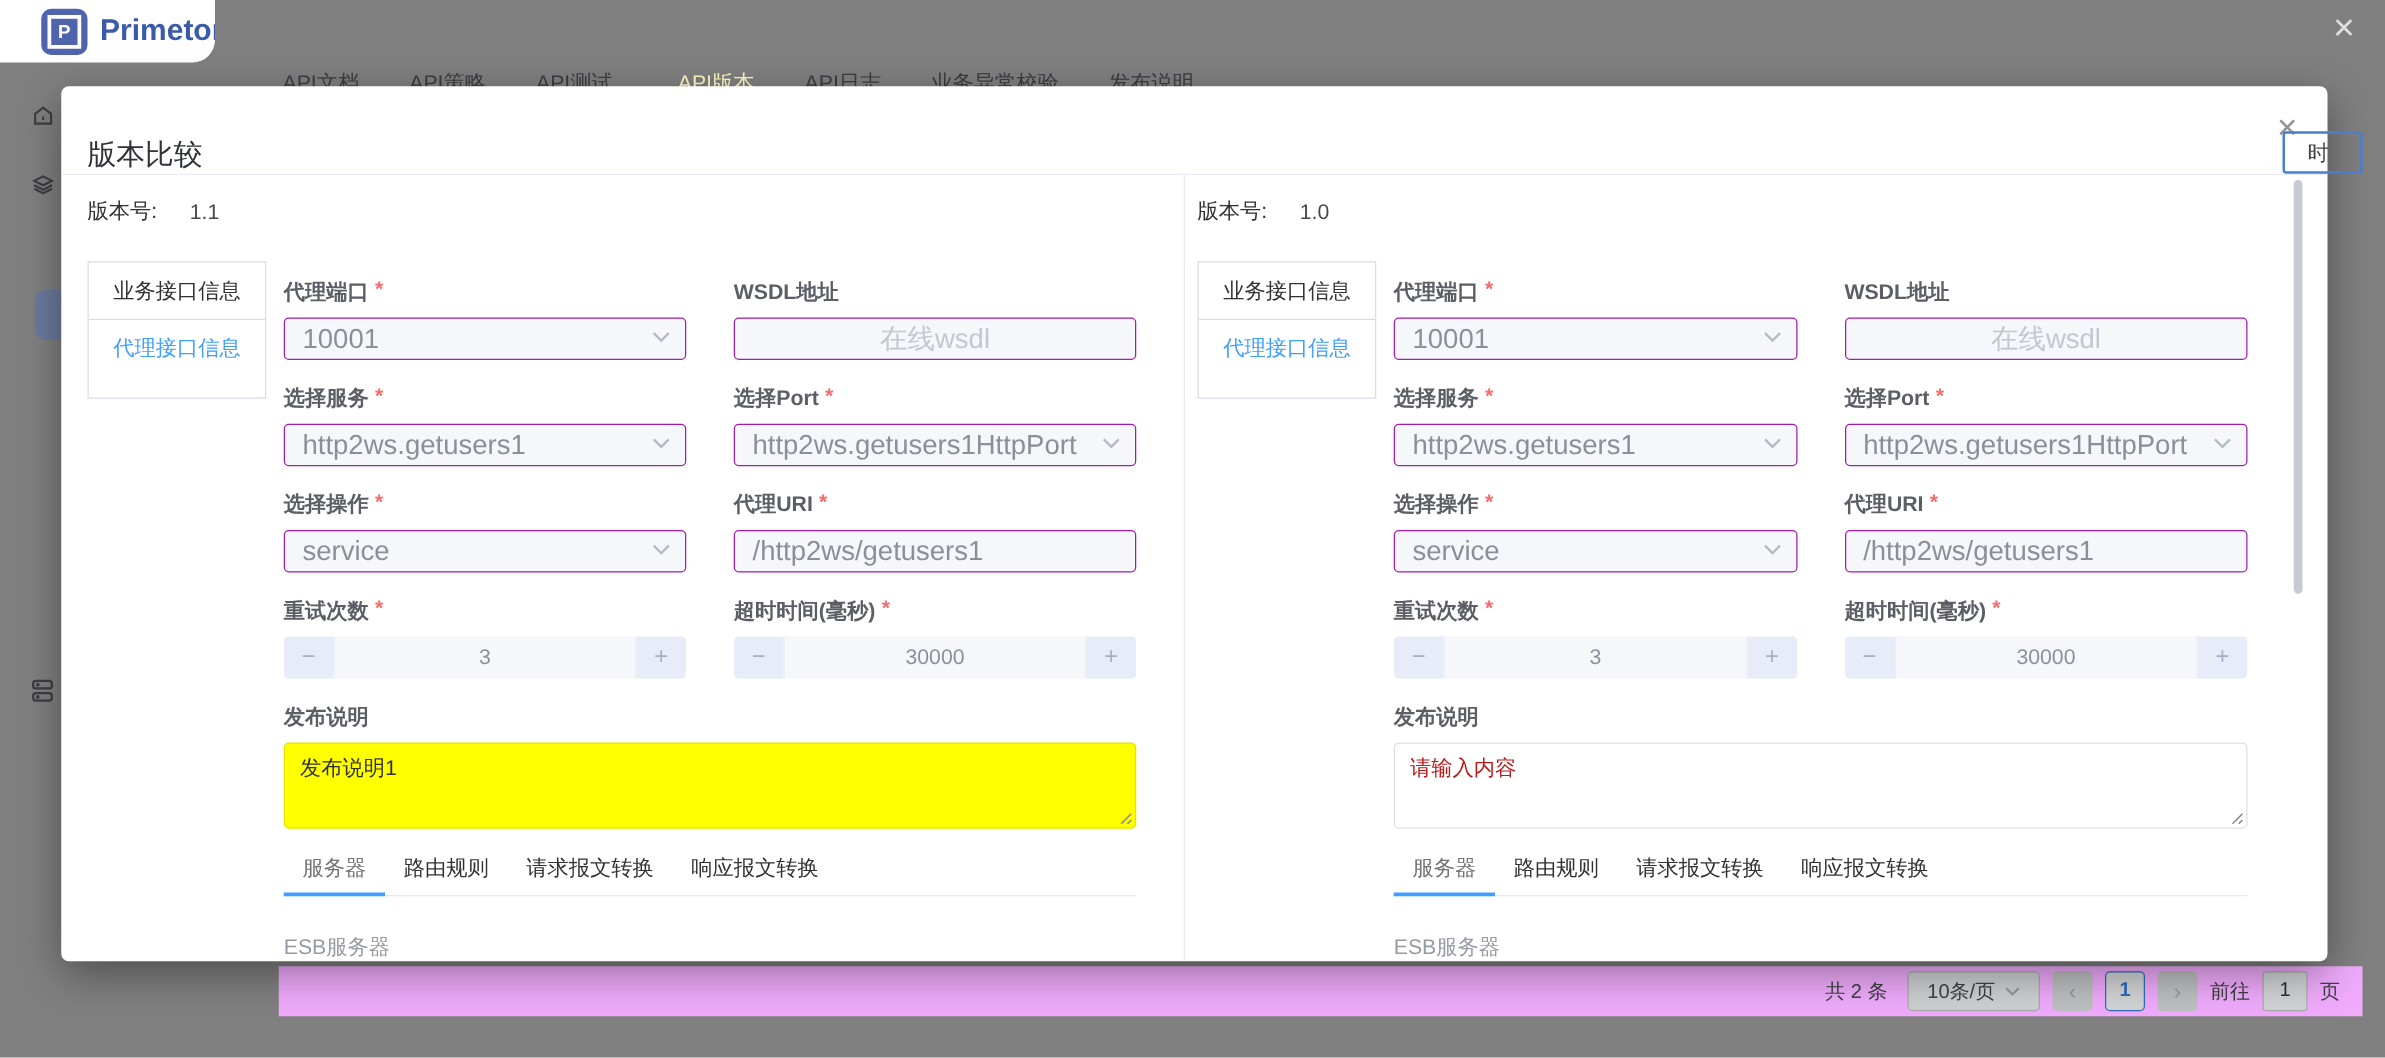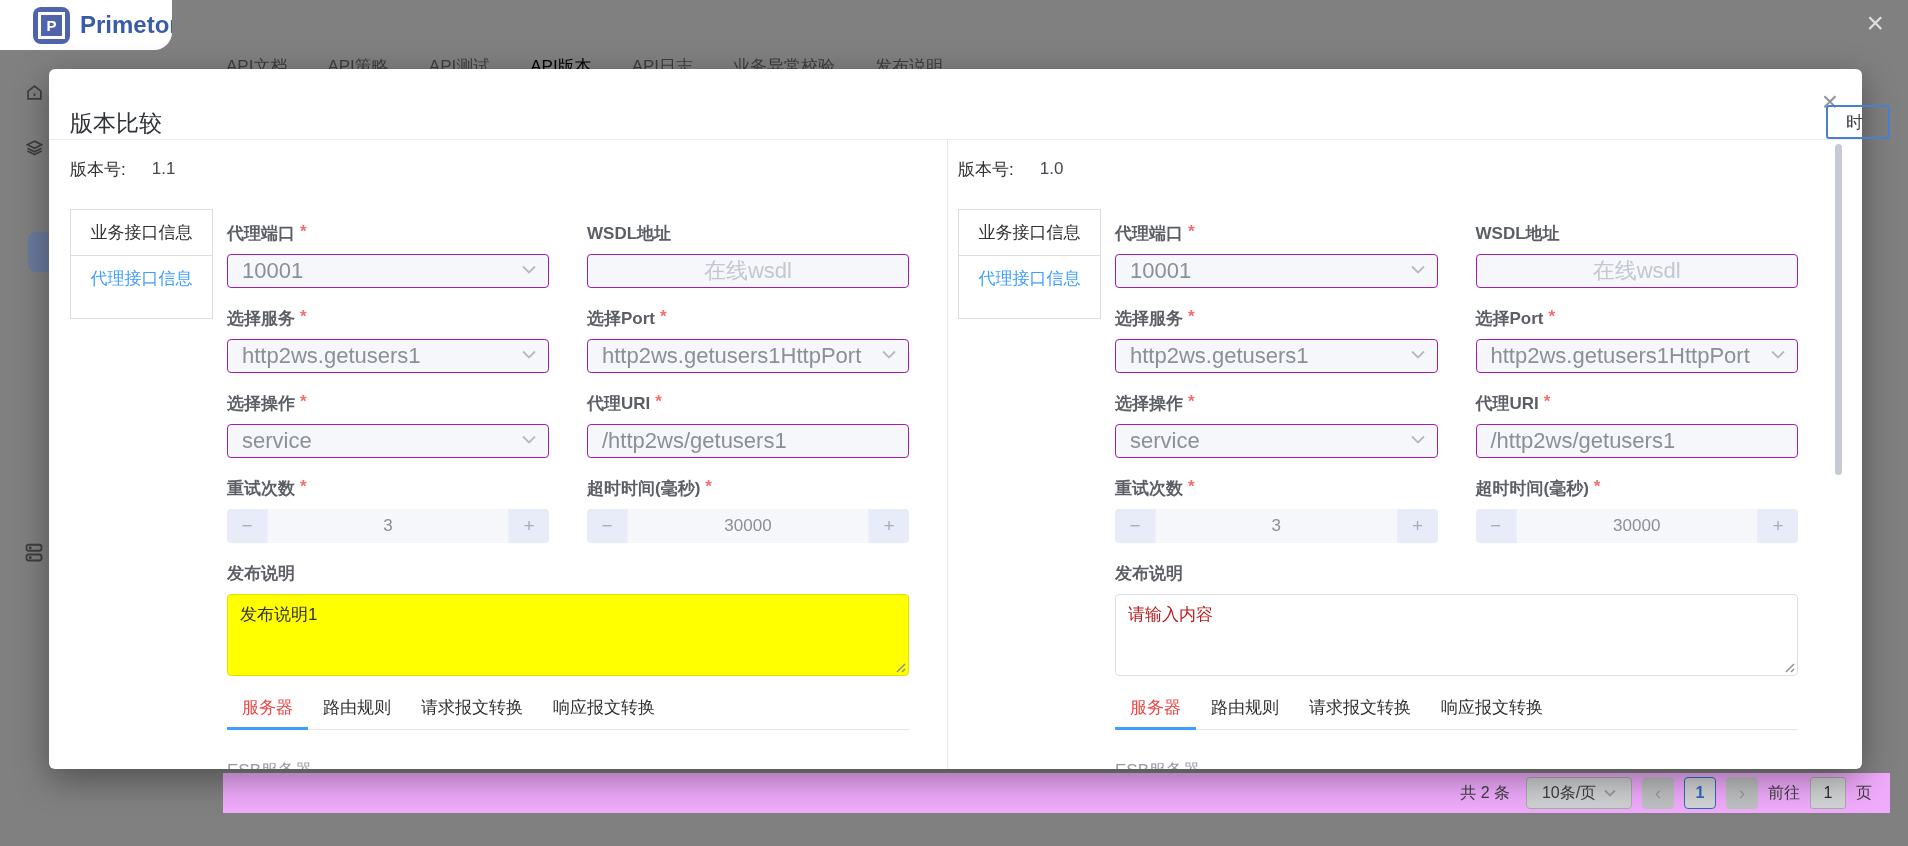--- a/index.html
+++ b/index.html
@@ -11,21 +11,21 @@
   .logo-box { position:absolute; left:0; top:0; width:172px; height:50px; background:#fff;
     border-bottom-right-radius:18px; display:flex; align-items:center; padding-left:33px;
     overflow:hidden; z-index:2; }
   .logo-mark { width:37px; height:37px; background:#4f64ad; border-radius:8px; padding:5px; flex:none; }
   .logo-mark-inner { width:100%; height:100%; border:3px solid #fff; display:flex;
     align-items:center; justify-content:center; color:#fff; font-weight:bold; font-size:15px; }
   .logo-text { margin-left:10px; font-size:24px; font-weight:bold; color:#3a5ba9; white-space:nowrap; }
 
   .nav-tabs { position:absolute; left:226px; top:55px; display:flex; gap:40px; z-index:1;
     font-size:17px; color:#3b3d40; white-space:nowrap; }
-  .nav-tab.active { color:#000000; }
+  .nav-tab.active { color:#fef9c3;margin-left:12px; }
   .nav-tab.wide { margin-left:0px; }
 
   .page-close { position:absolute; right:24px; top:8px; color:#dfdfdf; font-size:30px;
     line-height:30px; z-index:2; cursor:pointer; }
 
   .sidebar-icon { position:absolute; z-index:1; }
   .sidebar-active-rect { position:absolute; left:28px; top:232px; width:40px; height:40px;
     background:#6b7a9e; border-radius:8px; z-index:1; }
 
   .pagination-strip { position:absolute; left:223px; top:773px; width:1667px; height:40px;
@@ -52,21 +52,21 @@
   .modal-header { height:71px; border-bottom:1px solid #e9ecf2; display:flex; align-items:flex-end;
     padding:0 21px; position:relative; }
   .modal-title { font-size:23px; color:#2f3237; }
   .modal-close { position:absolute; right:24px; top:17px; font-size:28px; color:#909399; cursor:pointer; line-height:32px; }
   .modal-body { display:flex; height:629px; }
 
   .panel { padding-top:18px; }
   .panel-left  { width:899px; border-right:1px solid #e6e9ef; padding-left:21px; padding-right:38px; }
   .panel-right { width:914px; padding-left:10px; padding-right:64px; }
 
-  .version-row { display:flex; align-items:center; gap:26px; font-size:17px; color:#303133; height:22px; }
+  .version-row { display:flex; align-items:flex-end; gap:26px; font-size:17px; color:#303133; height:22px; }
   .version-value { color:#45484e; }
 
   .panel-main { display:flex; margin-top:29px; }
   .side-tabs { width:143px; flex:none; border:1px solid #d9dde5; background:#fff; height:110px; }
   .side-tab { height:45px; display:flex; align-items:center; justify-content:center;
     font-size:17px; color:#303133; cursor:pointer; }
   .side-tab + .side-tab { border-top:1px solid #d9dde5; }
   .side-tab.active-blue { color:#409eff; }
 
   .form { flex:1; margin-left:14px; margin-top:13px; }
@@ -78,30 +78,30 @@
   .control .chev { position:absolute; right:12px; top:10px; }
   .control.placeholder { color:#c3c7cf;justify-content:center; }
 
   .stepper { height:34px; display:flex; border-radius:4px; overflow:hidden; }
   .step-btn { width:40px; flex:none; background:#e8ecf8; color:#a8aebf; display:flex;
     align-items:center; justify-content:center; font-size:19px; }
   .step-val { flex:1; background:#f5f7fa; display:flex; align-items:center; justify-content:center;
     font-size:17px; color:#8b8f98; border-left:1px solid #eceff5; border-right:1px solid #eceff5; }
 
   .note-block { margin-top:19px; }
-  .note-box { margin-top:9px; height:82px; border:1px solid #dcdfe6; border-radius:4px;
+  .note-box { margin-top:9px; height:69px; border:1px solid #dcdfe6; border-radius:4px;
     background:#fff; padding:8px 12px; position:relative; font-size:17px; color:#303133; }
   .note-box.highlight { background:#ffff00; border-color:#e3e300; }
   .note-box.empty .note-text { color:#b91c1c; }
   .resize-handle { position:absolute; right:2px; bottom:2px; }
 
   .bottom-tabs { margin-top:20px; display:flex; border-bottom:1px solid #e4e7ed; }
   .btab { padding:0 15px 10px 15px; font-size:17px; color:#303133; position:relative; cursor:pointer; }
   .btab:first-child { padding-left:15px; }
-  .btab.active { color:#ef4444; }
+  .btab.active { color:#737373; }
   .btab.active::after { content:""; position:absolute; left:0; right:0; bottom:-1px; height:3px; background:#409eff; }
 
   .esb-label { margin-top:29px; font-size:17px; color:#969aa3; }
 
   .scroll-thumb { position:absolute; right:20px; top:75px; width:7px; height:331px;
     background:#c6cad2; border-radius:4px; z-index:11; }
 </style>
 </head>
 <body>
 

